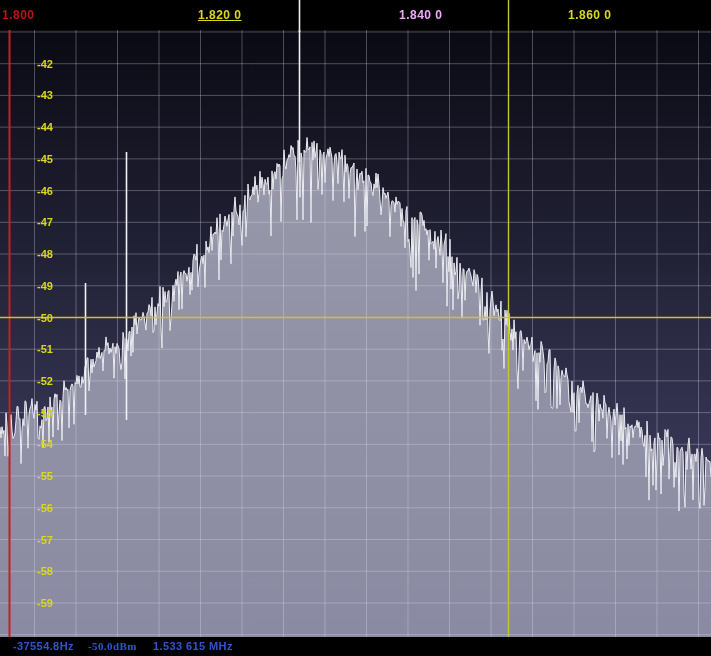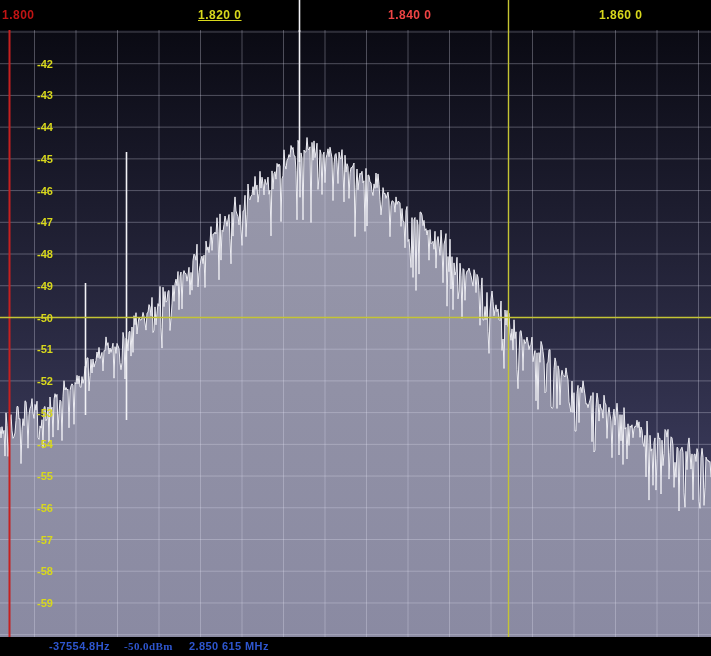--- a/index.html
+++ b/index.html
@@ -12,21 +12,21 @@
   .freq-band{position:absolute;left:0;top:0;width:620px;height:30px;}
   .freq-label{
     position:absolute;top:8px;font:bold 12px "Liberation Sans",sans-serif;
     white-space:pre;letter-spacing:0.5px;
   }
   .status-bar{
     position:absolute;left:0;bottom:0;width:711px;height:19px;background:#000;
   }
   .status-item{
     position:absolute;top:3px;font:bold 11px "Liberation Sans",sans-serif;
-    white-space:pre;letter-spacing:0.4px;margin-left:36px;
+    white-space:pre;letter-spacing:0.4px;
   }
 </style>
 </head>
 <body>
 
 <div class="wrap">
 
   <svg id="spec" width="711" height="656" viewBox="0 0 711 656">
       <defs>
         <linearGradient id="bgg" x1="0" y1="30" x2="0" y2="638" gradientUnits="userSpaceOnUse">
@@ -110,23 +110,23 @@
       <text x="37" y="480.1" fill="#d8d81c" font-family="&quot;Liberation Sans&quot;, sans-serif" font-size="11px" font-weight="bold">-55</text>
       <text x="37" y="511.8" fill="#d8d81c" font-family="&quot;Liberation Sans&quot;, sans-serif" font-size="11px" font-weight="bold">-56</text>
       <text x="37" y="543.5" fill="#d8d81c" font-family="&quot;Liberation Sans&quot;, sans-serif" font-size="11px" font-weight="bold">-57</text>
       <text x="37" y="575.2" fill="#d8d81c" font-family="&quot;Liberation Sans&quot;, sans-serif" font-size="11px" font-weight="bold">-58</text>
       <text x="37" y="606.9" fill="#d8d81c" font-family="&quot;Liberation Sans&quot;, sans-serif" font-size="11px" font-weight="bold">-59</text>
     </svg>
 
   <div class="freq-band" id="freq-band">
       <span class="freq-label" style="left: 2px; color: rgb(192, 20, 20);">1.800</span>
       <span class="freq-label" style="left: 198px; color: rgb(216, 216, 28); text-decoration: underline;">1.820 0</span>
-      <span class="freq-label" style="left: 388px; color: #ef4444;">1.840 0</span>
-      <span class="freq-label" style="left: 599px; color: rgb(216, 216, 28);">1.860 0</span>
+      <span class="freq-label" style="left: 399px; color: #f0abfc;">1.840 0</span>
+      <span class="freq-label" style="left: 568px; color: rgb(216, 216, 28);">1.860 0</span>
     </div>
 
   <div class="status-bar">
     <span class="status-item" id="st0" style="left: 13px; color: rgb(46, 86, 207);">-37554.8Hz</span>
     <span class="status-item" id="st1" style="left: 88px; color: rgb(46, 86, 207); font-family: Liberation Serif, serif;">-50.0dBm</span>
-    <span class="status-item" id="st2" style="left: 153px; color: rgb(46, 86, 207);">2.850 615 MHz</span>
+    <span class="status-item" id="st2" style="left: 153px; color: rgb(46, 86, 207);">1.533 615 MHz</span>
   </div>
 
 </div>
 
 </body></html>

